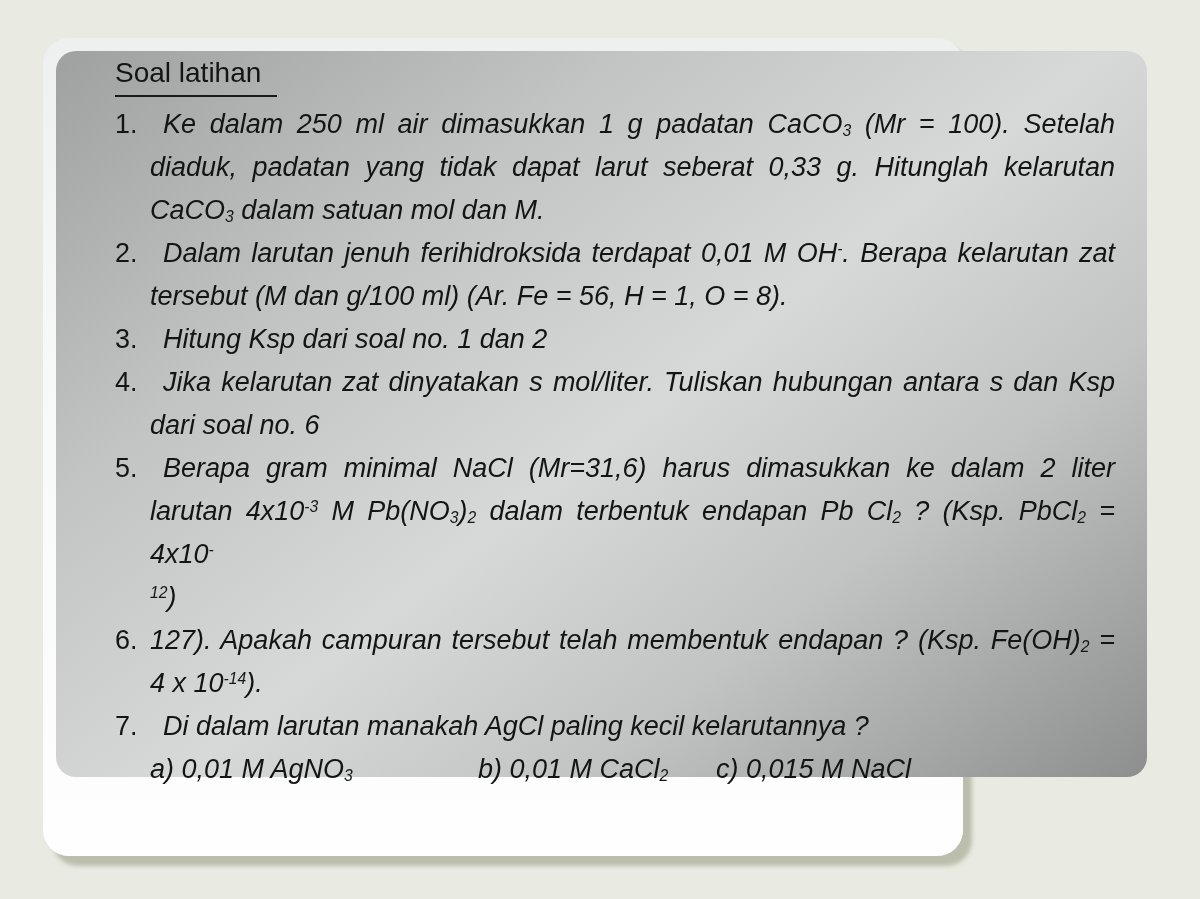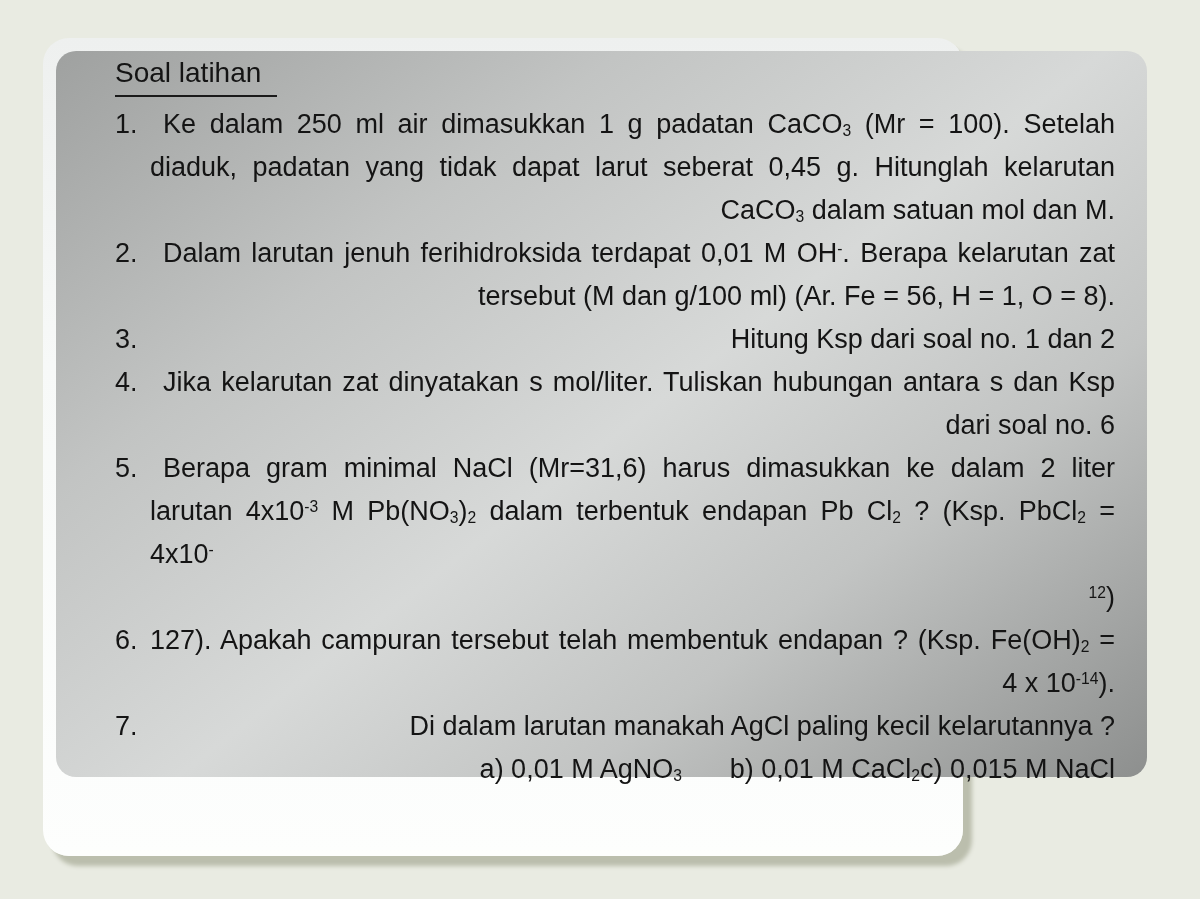--- a/index.html
+++ b/index.html
@@ -24,42 +24,42 @@
     position:absolute;left:72px;top:13px;width:1000px;
     font-size:27px;line-height:43px;
   }
   .title{
     display:inline-block;
     font-size:28px;font-weight:normal;margin:0 0 6px 0;
     border-bottom:2px solid #1a1a1a;padding:0 16px 1px 0;
   }
   .item{position:relative;padding-left:35px;}
   .num{position:absolute;left:0;top:0;line-height:43px;}
-  .line{min-height:43px;}
+  .line{min-height:43px;font-style:italic;}
   .line.first{text-indent:13px;}
   .line.j{text-align:justify;text-align-last:justify;text-justify:inter-word;}
-  .line.l{text-align:right;}
+  .line.l{text-align:left;}
   sub,sup{font-size:0.58em;line-height:0;position:relative;vertical-align:baseline;}
   sub{bottom:-0.22em;}
   sup{top:-0.5em;}
   .col{display:inline-block;text-indent:0;}
 </style>
 </head>
 <body>
 
 <div class="page">
   <div class="frame">
     <div class="panel"></div>
     <div class="content">
       <h1 class="title">Soal latihan</h1>
       <div id="questions">
           <div class="item">
             <span class="num">1.</span>
             <div class="line j first"><span>Ke dalam 250 ml air dimasukkan 1 g padatan CaCO</span><sub>3</sub><span> (Mr = 100). Setelah</span></div>
-            <div class="line j"><span>diaduk, padatan yang tidak dapat larut seberat 0,45 g. Hitunglah kelarutan</span></div>
+            <div class="line j"><span>diaduk, padatan yang tidak dapat larut seberat 0,33 g. Hitunglah kelarutan</span></div>
             <div class="line l"><span>CaCO</span><sub>3</sub><span> dalam satuan mol dan M.</span></div>
           </div>
           <div class="item">
             <span class="num">2.</span>
             <div class="line j first"><span>Dalam larutan jenuh ferihidroksida terdapat 0,01 M OH</span><sup>-</sup><span>. Berapa kelarutan zat</span></div>
             <div class="line l"><span>tersebut (M dan g/100 ml) (Ar. Fe = 56, H = 1, O = 8).</span></div>
           </div>
           <div class="item">
             <span class="num">3.</span>
             <div class="line l first"><span>Hitung Ksp dari soal no. 1 dan 2</span></div>

